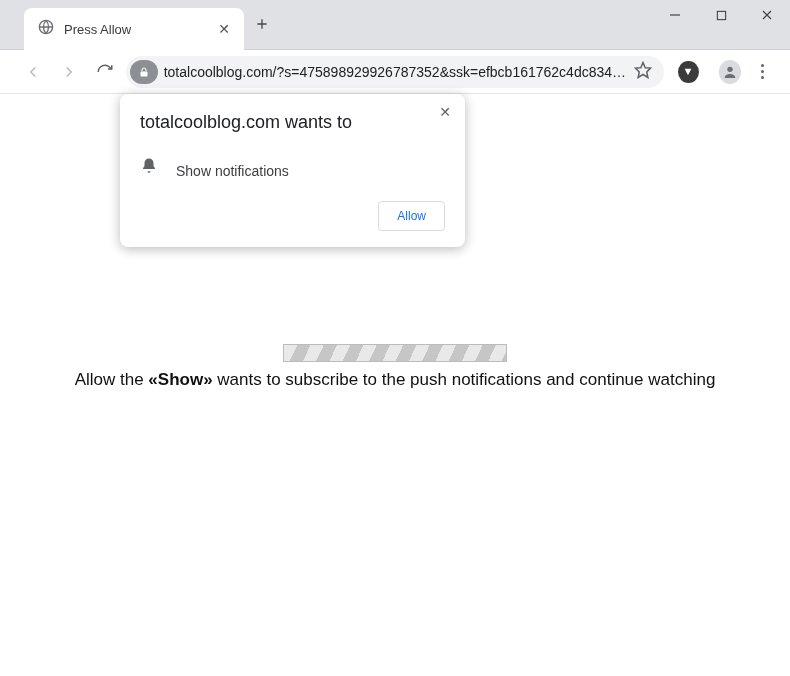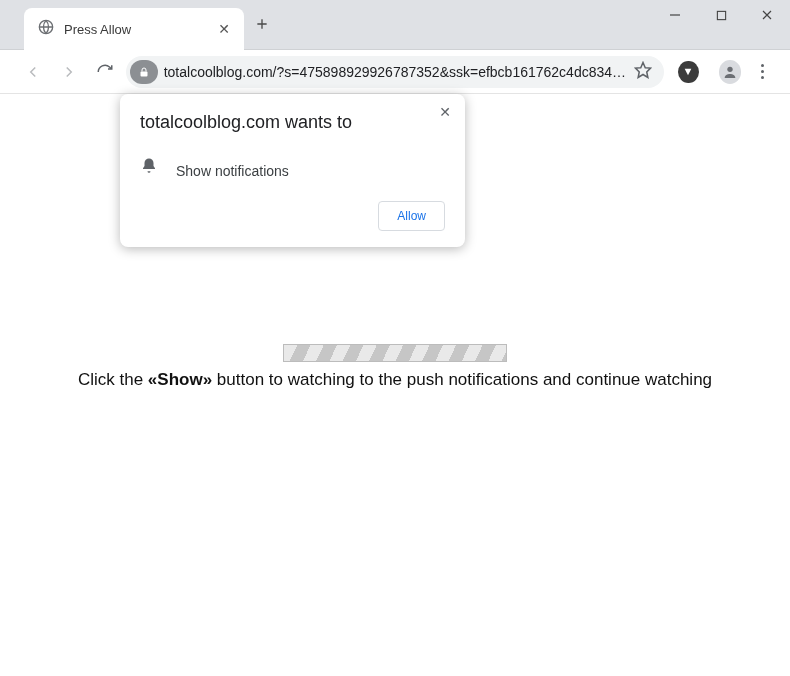--- a/index.html
+++ b/index.html
@@ -139,16 +139,16 @@
     <span class="row-label">Show notifications</span>
   </div>
   <div class="perm-btns">
     <button class="perm-btn">Allow</button>
   </div>
 </div>
 
 <div class="content">
   <div class="progress"></div>
   <div class="msg">
-    <span>Click the </span><b>«Show»</b><span> button to watching to the push notifications and continue watching</span>
+    <span>Allow the </span><b>«Show»</b><span> wants to subscribe to the push notifications and continue watching</span>
   </div>
 
 </div>
 
 </body></html>

